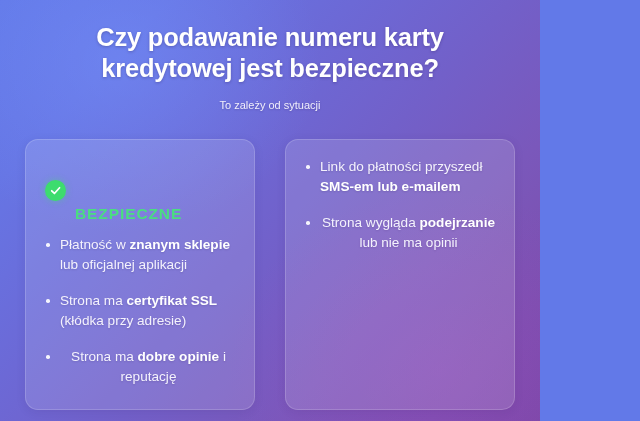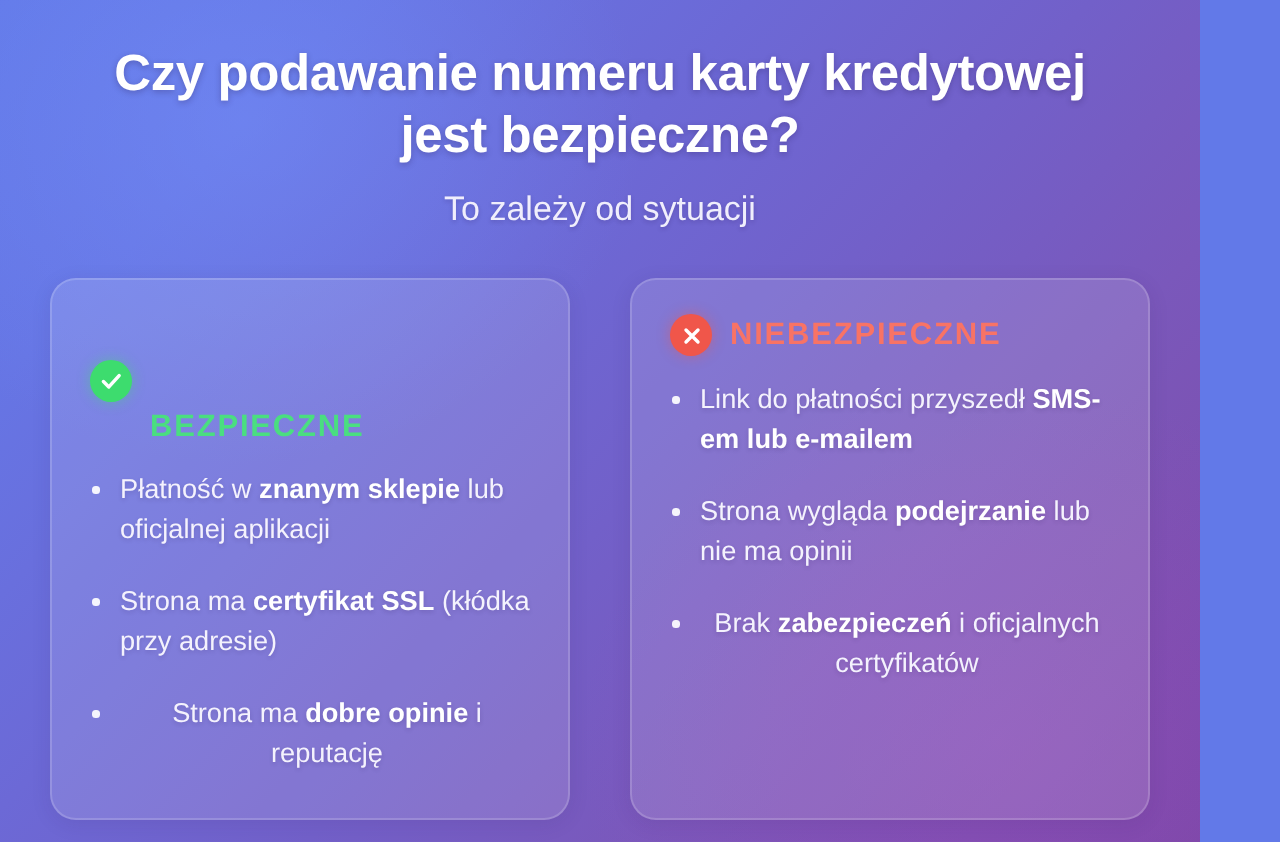--- a/index.html
+++ b/index.html
@@ -8,21 +8,21 @@
   }
   body {
     width: 640px;
     height: 421px;
     overflow: hidden;
     font-family: "Liberation Sans", sans-serif;
     background: #6279e8;
   }
   .slide {
     position: relative;
-    width: 600px;
+    width: 540px;
     height: 421px;
     box-sizing: border-box;
     background:
       linear-gradient(133deg,
         #6279e8 0%,
         #6675e4 18%,
         #6c69d6 38%,
         #7260c9 55%,
         #7a58bb 72%,
         #7d4fae 88%,
@@ -54,21 +54,21 @@
     margin: 0;
     font-size: 25.5px;
     line-height: 31px;
     font-weight: bold;
     color: #ffffff;
     letter-spacing: -0.2px;
     text-shadow: 0 1px 3px rgba(40,25,80,0.30);
   }
   .subtitle {
     margin: 12px 0 0 0;
-    font-size: 17px;
+    font-size: 11px;
     line-height: 18px;
     font-weight: normal;
     color: #f0eefc;
     text-shadow: 0 1px 2px rgba(40,25,80,0.22);
   }
 
   .cards {
     position: relative;
     z-index: 2;
     display: flex;
@@ -168,29 +168,20 @@
         <span class="card-title safe">BEZPIECZNE</span>
       </div>
       <ul class="bullets">
         <li><span>Płatność w </span><b>znanym sklepie</b><span> lub oficjalnej aplikacji</span></li>
         <li><span>Strona ma </span><b>certyfikat SSL</b><span> (kłódka przy adresie)</span></li>
         <li><span>Strona ma </span><b>dobre opinie</b><span> i reputację</span></li>
       </ul>
     </div>
 
     <div class="card">
-      <div class="card-head">
-        <span class="badge-icon badge-danger">
-          <svg width="12" height="12" viewBox="0 0 24 24" aria-hidden="true">
-            <path d="M6 6 L18 18 M18 6 L6 18" fill="none" stroke="#ffffff" stroke-width="3.4" stroke-linecap="round"></path>
-          </svg>
-        </span>
-        <span class="card-title danger">NIEBEZPIECZNE</span>
-      </div>
       <ul class="bullets">
         <li><span>Link do płatności przyszedł </span><b>SMS-em lub e-mailem</b></li>
         <li><span>Strona wygląda </span><b>podejrzanie</b><span> lub nie ma opinii</span></li>
-        <li><span>Brak </span><b>zabezpieczeń</b><span> i oficjalnych certyfikatów</span></li>
       </ul>
     </div>
 
   </div>
 </div>
 
 </body></html>

